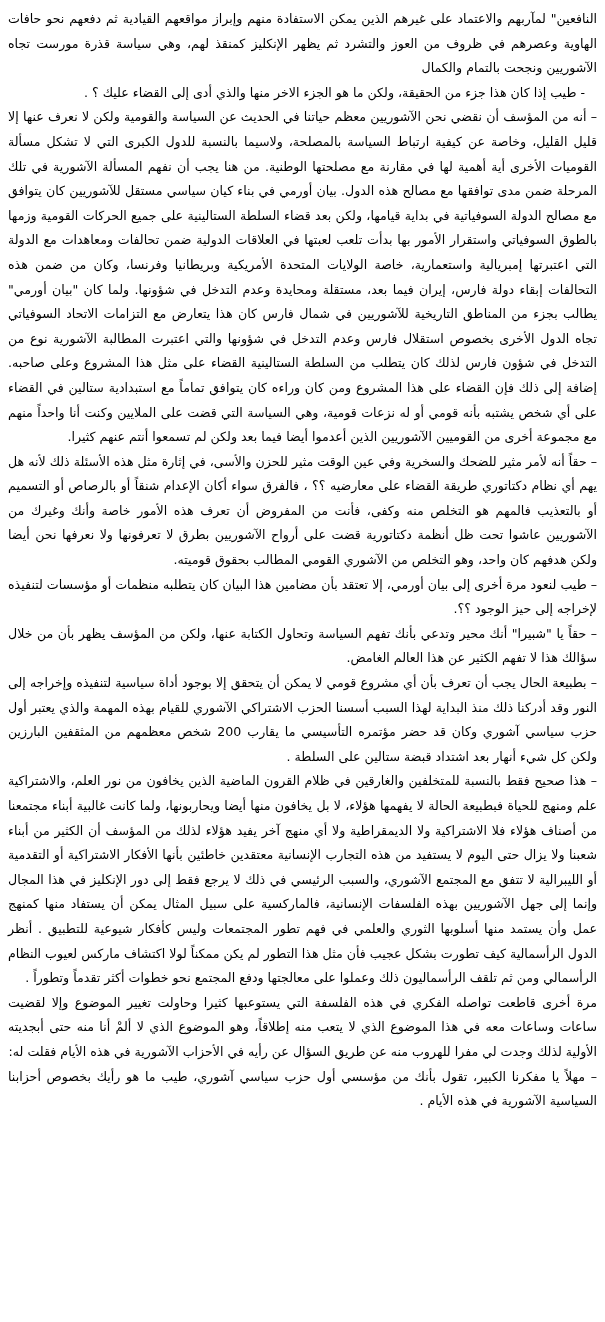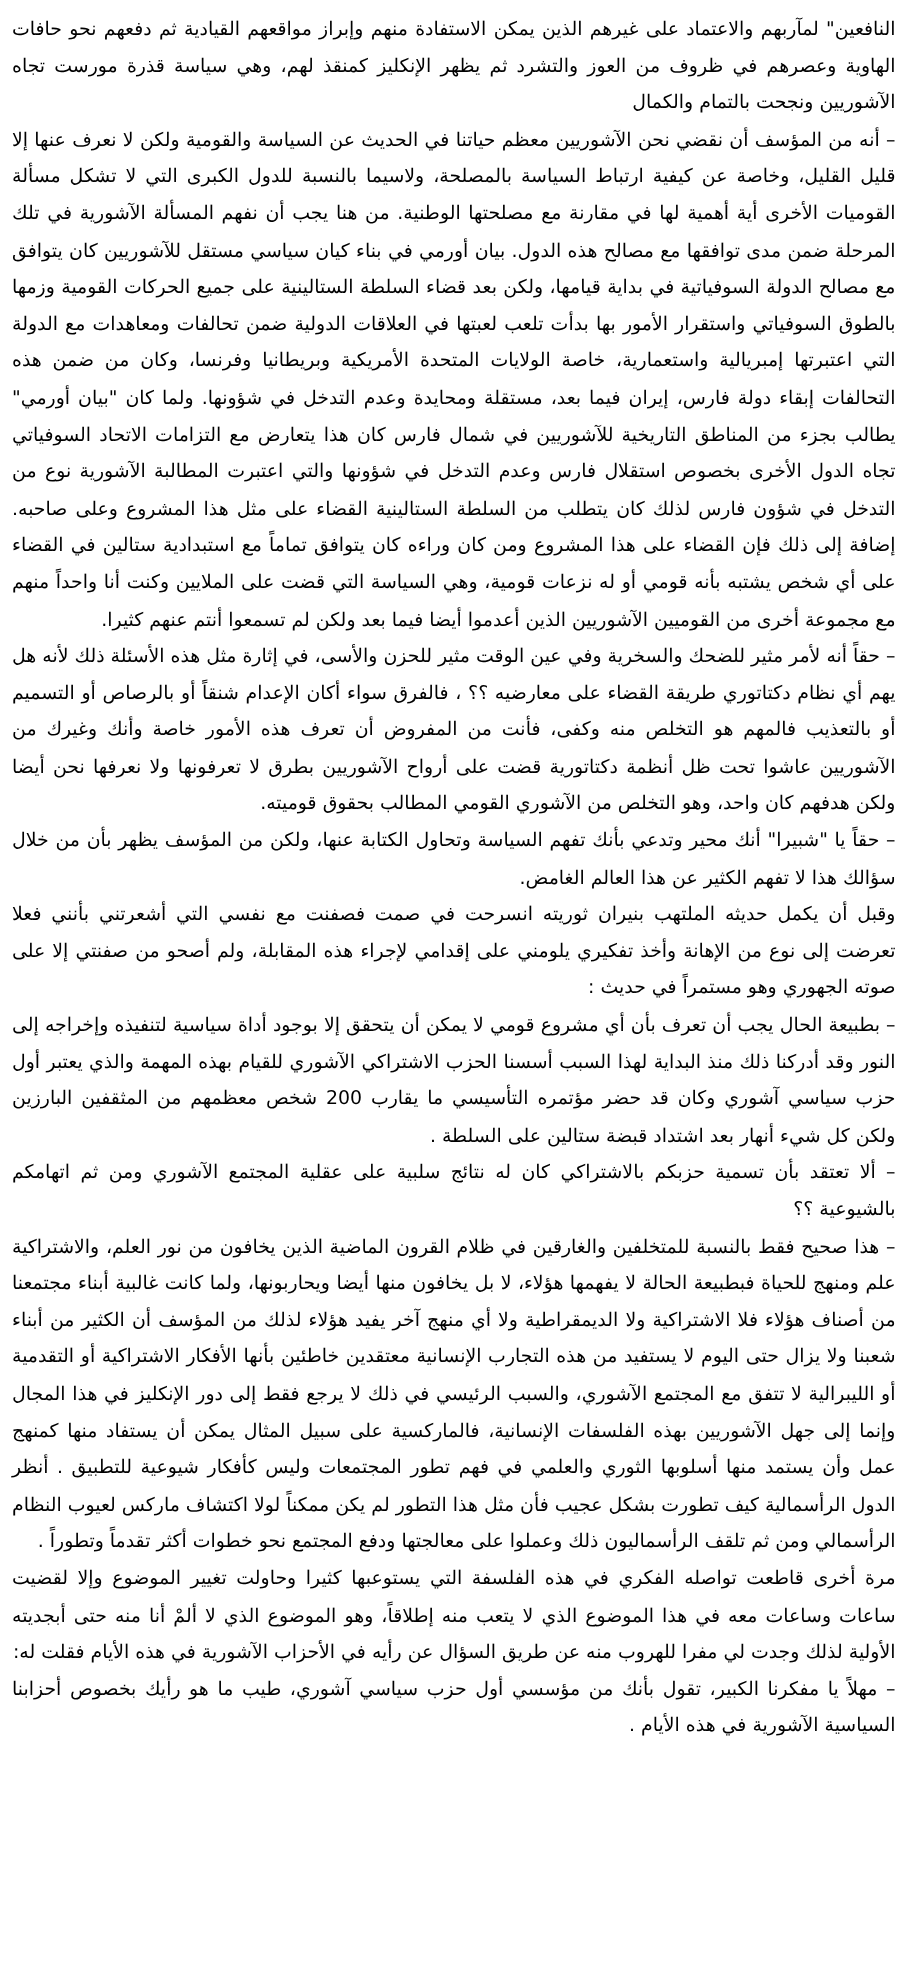--- a/index.html
+++ b/index.html
@@ -29,22 +29,22 @@
     }
     .para.indent-first {
       text-indent: 12px;
     }
   </style>
 </head>
 <body>
 
 <div class="page">
   <p class="para">النافعين" لمآربهم والاعتماد على غيرهم الذين يمكن الاستفادة منهم وإبراز مواقعهم القيادية ثم دفعهم نحو حافات الهاوية وعصرهم في ظروف من العوز والتشرد ثم يظهر الإنكليز كمنقذ لهم، وهي سياسة قذرة مورست تجاه الآشوريين ونجحت بالتمام والكمال</p>
+  <p class="para indent-first">- طيب إذا كان هذا جزء من الحقيقة، ولكن ما هو الجزء الاخر منها والذي أدى إلى القضاء عليك ؟ .</p>
   <p class="para">– أنه من المؤسف أن نقضي نحن الآشوريين معظم حياتنا في الحديث عن السياسة والقومية ولكن لا نعرف عنها إلا قليل القليل، وخاصة عن كيفية ارتباط السياسة بالمصلحة، ولاسيما بالنسبة للدول الكبرى التي لا تشكل مسألة القوميات الأخرى أية أهمية لها في مقارنة مع مصلحتها الوطنية. من هنا يجب أن نفهم المسألة الآشورية في تلك المرحلة ضمن مدى توافقها مع مصالح هذه الدول. بيان أورمي في بناء كيان سياسي مستقل للآشوريين كان يتوافق مع مصالح الدولة السوفياتية في بداية قيامها، ولكن بعد قضاء السلطة الستالينية على جميع الحركات القومية وزمها بالطوق السوفياتي واستقرار الأمور بها بدأت تلعب لعبتها في العلاقات الدولية ضمن تحالفات ومعاهدات مع الدولة التي اعتبرتها إمبريالية واستعمارية، خاصة الولايات المتحدة الأمريكية وبريطانيا وفرنسا، وكان من ضمن هذه التحالفات إبقاء دولة فارس، إيران فيما بعد، مستقلة ومحايدة وعدم التدخل في شؤونها. ولما كان "بيان أورمي" يطالب بجزء من المناطق التاريخية للآشوريين في شمال فارس كان هذا يتعارض مع التزامات الاتحاد السوفياتي تجاه الدول الأخرى بخصوص استقلال فارس وعدم التدخل في شؤونها والتي اعتبرت المطالبة الآشورية نوع من التدخل في شؤون فارس لذلك كان يتطلب من السلطة الستالينية القضاء على مثل هذا المشروع وعلى صاحبه. إضافة إلى ذلك فإن القضاء على هذا المشروع ومن كان وراءه كان يتوافق تماماً مع استبدادية ستالين في القضاء على أي شخص يشتبه بأنه قومي أو له نزعات قومية، وهي السياسة التي قضت على الملايين وكنت أنا واحداً منهم مع مجموعة أخرى من القوميين الآشوريين الذين أعدموا أيضا فيما بعد ولكن لم تسمعوا أنتم عنهم كثيرا.</p>
   <p class="para">– حقاً أنه لأمر مثير للضحك والسخرية وفي عين الوقت مثير للحزن والأسى، في إثارة مثل هذه الأسئلة ذلك لأنه هل يهم أي نظام دكتاتوري طريقة القضاء على معارضيه ؟؟ ، فالفرق سواء أكان الإعدام شنقاً أو بالرصاص أو التسميم أو بالتعذيب فالمهم هو التخلص منه وكفى، فأنت من المفروض أن تعرف هذه الأمور خاصة وأنك وغيرك من الآشوريين عاشوا تحت ظل أنظمة دكتاتورية قضت على أرواح الآشوريين بطرق لا تعرفونها ولا نعرفها نحن أيضا ولكن هدفهم كان واحد، وهو التخلص من الآشوري القومي المطالب بحقوق قوميته.</p>
+  <p class="para">– طيب لنعود مرة أخرى إلى بيان أورمي، إلا تعتقد بأن مضامين هذا البيان كان يتطلبه منظمات أو مؤسسات لتنفيذه لإخراجه إلى حيز الوجود ؟؟.</p>
   <p class="para">– حقاً يا "شبيرا" أنك محير وتدعي بأنك تفهم السياسة وتحاول الكتابة عنها، ولكن من المؤسف يظهر بأن من خلال سؤالك هذا لا تفهم الكثير عن هذا العالم الغامض.</p>
-  <p class="para">وقبل أن يكمل حديثه الملتهب بنيران ثوريته انسرحت في صمت فصفنت مع نفسي التي أشعرتني بأنني فعلا تعرضت إلى نوع من الإهانة وأخذ تفكيري يلومني على إقدامي لإجراء هذه المقابلة، ولم أصحو من صفنتي إلا على صوته الجهوري وهو مستمراً في حديث :</p>
   <p class="para">– بطبيعة الحال يجب أن تعرف بأن أي مشروع قومي لا يمكن أن يتحقق إلا بوجود أداة سياسية لتنفيذه وإخراجه إلى النور وقد أدركنا ذلك منذ البداية لهذا السبب أسسنا الحزب الاشتراكي الآشوري للقيام بهذه المهمة والذي يعتبر أول حزب سياسي آشوري وكان قد حضر مؤتمره التأسيسي ما يقارب 200 شخص معظمهم من المثقفين البارزين ولكن كل شيء أنهار بعد اشتداد قبضة ستالين على السلطة .</p>
-  <p class="para">– ألا تعتقد بأن تسمية حزبكم بالاشتراكي كان له نتائج سلبية على عقلية المجتمع الآشوري ومن ثم اتهامكم بالشيوعية ؟؟</p>
   <p class="para">– هذا صحيح فقط بالنسبة للمتخلفين والغارقين في ظلام القرون الماضية الذين يخافون من نور العلم، والاشتراكية علم ومنهج للحياة فبطبيعة الحالة لا يفهمها هؤلاء، لا بل يخافون منها أيضا ويحاربونها، ولما كانت غالبية أبناء مجتمعنا من أصناف هؤلاء فلا الاشتراكية ولا الديمقراطية ولا أي منهج آخر يفيد هؤلاء لذلك من المؤسف أن الكثير من أبناء شعبنا ولا يزال حتى اليوم لا يستفيد من هذه التجارب الإنسانية معتقدين خاطئين بأنها الأفكار الاشتراكية أو التقدمية أو الليبرالية لا تتفق مع المجتمع الآشوري، والسبب الرئيسي في ذلك لا يرجع فقط إلى دور الإنكليز في هذا المجال وإنما إلى جهل الآشوريين بهذه الفلسفات الإنسانية، فالماركسية على سبيل المثال يمكن أن يستفاد منها كمنهج عمل وأن يستمد منها أسلوبها الثوري والعلمي في فهم تطور المجتمعات وليس كأفكار شيوعية للتطبيق . أنظر الدول الرأسمالية كيف تطورت بشكل عجيب فأن مثل هذا التطور لم يكن ممكناً لولا اكتشاف ماركس لعيوب النظام الرأسمالي ومن ثم تلقف الرأسماليون ذلك وعملوا على معالجتها ودفع المجتمع نحو خطوات أكثر تقدماً وتطوراً .</p>
   <p class="para">مرة أخرى قاطعت تواصله الفكري في هذه الفلسفة التي يستوعبها كثيرا وحاولت تغيير الموضوع وإلا لقضيت ساعات وساعات معه في هذا الموضوع الذي لا يتعب منه إطلاقاً، وهو الموضوع الذي لا ألمْ أنا منه حتى أبجديته الأولية لذلك وجدت لي مفرا للهروب منه عن طريق السؤال عن رأيه في الأحزاب الآشورية في هذه الأيام فقلت له:</p>
   <p class="para">– مهلاً يا مفكرنا الكبير، تقول بأنك من مؤسسي أول حزب سياسي آشوري، طيب ما هو رأيك بخصوص أحزابنا السياسية الآشورية في هذه الأيام .</p>
 </div>
 
 </body></html>

